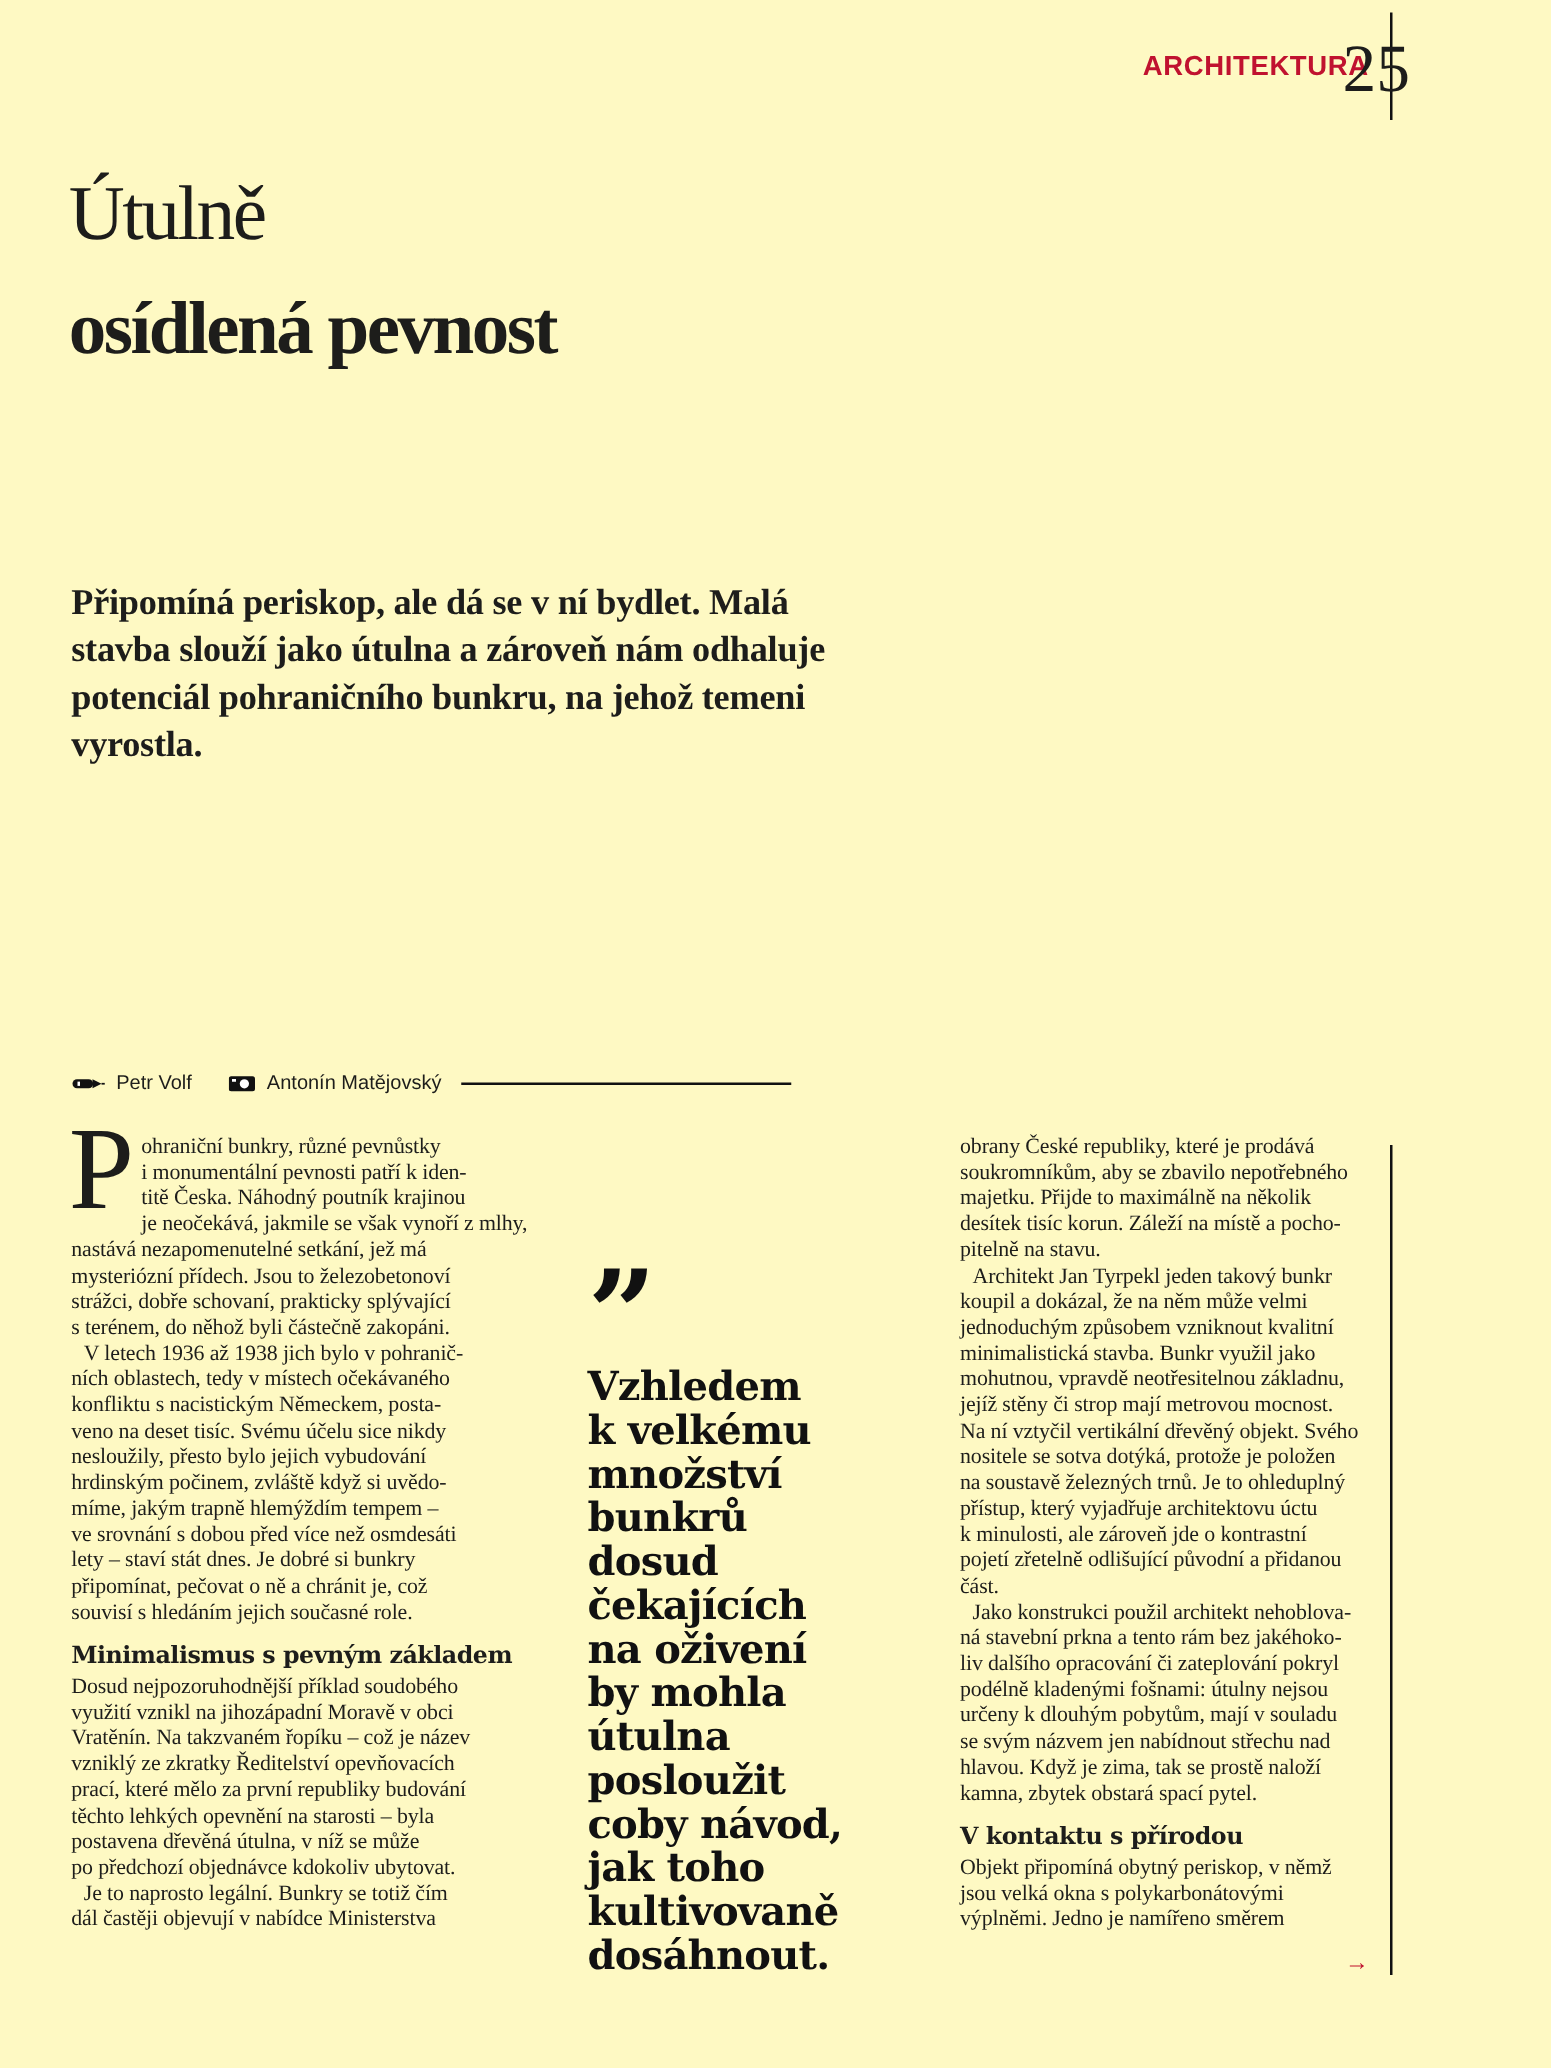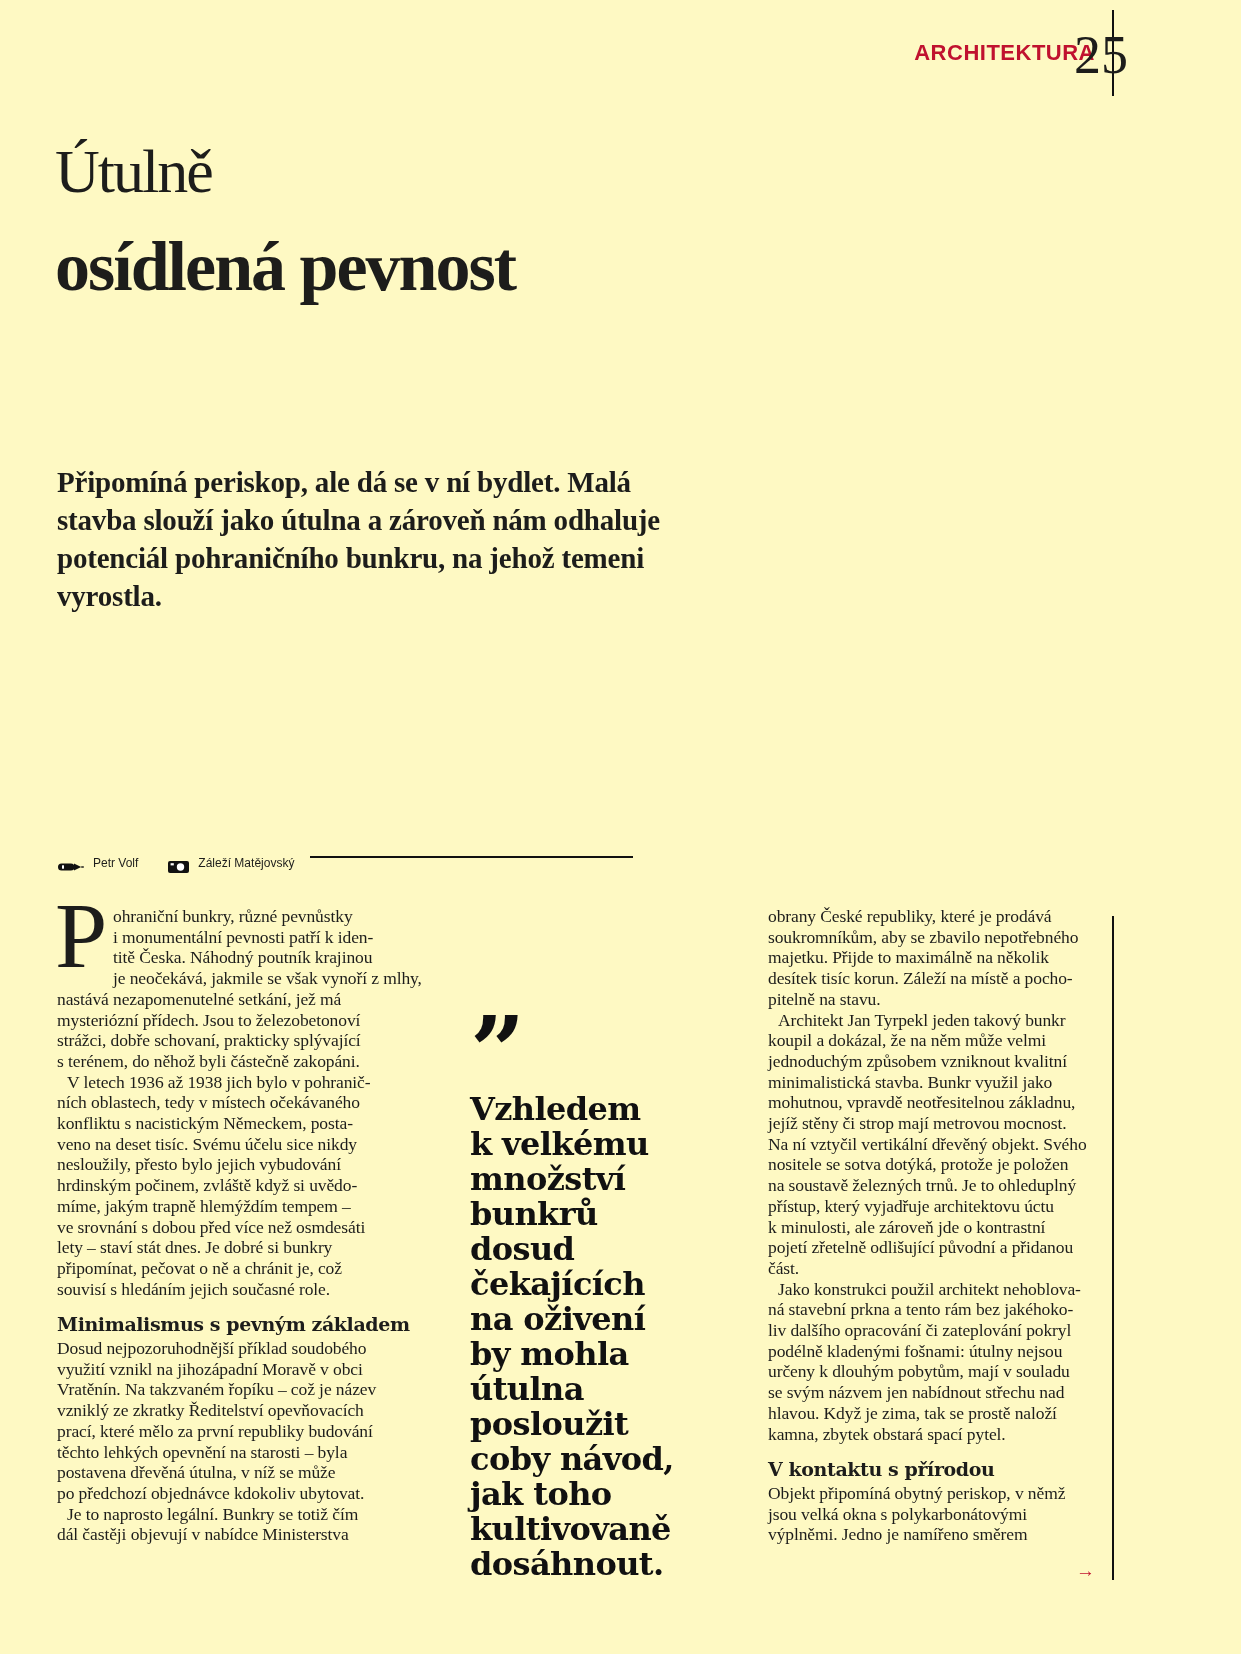--- a/index.html
+++ b/index.html
@@ -25,35 +25,35 @@
   }
 
   
   .title{ position:absolute; left:55px; top:140px; }
   .title-l1{
     font-family:"Liberation Serif", serif; font-weight:400;
     font-size:62px; line-height:1; letter-spacing:-2px;
   }
   .title-l2{
     font-family:"Liberation Serif", serif; font-weight:700;
-    font-size:70px; line-height:1; letter-spacing:-2px; margin-top:30px;
+    font-size:60px; line-height:1; letter-spacing:-2px; margin-top:30px;
   }
 
   
   .lead{
     position:absolute; left:57px; top:463px; width:720px;
     font-family:"Liberation Serif", serif; font-weight:700;
     font-size:29px; line-height:38px; white-space:pre; letter-spacing:-0.2px;
   }
 
   
   .byline{
     position:absolute; left:57px; top:856px; width:576px; height:22px;
-    display:flex; 
-    font-family:"Liberation Sans", sans-serif; font-size:12px; color:#1d1d1b;
+    display:flex; align-items:center;
+    font-family:"Liberation Sans", sans-serif; font-size:16px; color:#1d1d1b;
   }
   .byline .icon{ display:inline-flex; align-items:center; }
   .byline .name{ margin-left:9px; white-space:nowrap; }
   .byline .gap{ width:30px; }
   .byline-rule{ flex:1; height:2px; background:#111; margin-left:16px; }
 
   
   .bodycol{
     position:absolute; top:906px; width:340px;
     font-family:"Liberation Serif", serif; font-size:17.5px;
@@ -123,21 +123,21 @@
     </span>
     <span class="name">Petr Volf</span>
     <span class="gap"></span>
     <span class="icon">
       <svg width="21" height="14" viewBox="0 0 21 14" aria-hidden="true">
         <rect x="0" y="1" width="21" height="12" rx="2" fill="#111"></rect>
         <circle cx="12.5" cy="7" r="3.7" fill="#fff"></circle>
         <rect x="2.6" y="3.2" width="3.2" height="2.2" fill="#fff"></rect>
       </svg>
     </span>
-    <span class="name">Záleží Matějovský</span>
+    <span class="name">Antonín Matějovský</span>
     <span class="byline-rule"></span>
   </div>
 
   <div class="bodycol col1">
     <div class="dropcap-box">
       <span>P</span>
     </div>
     <p>ohraniční bunkry, různé pevnůstky
 i monumentální pevnosti patří k iden-
 titě Česka. Náhodný poutník krajinou

